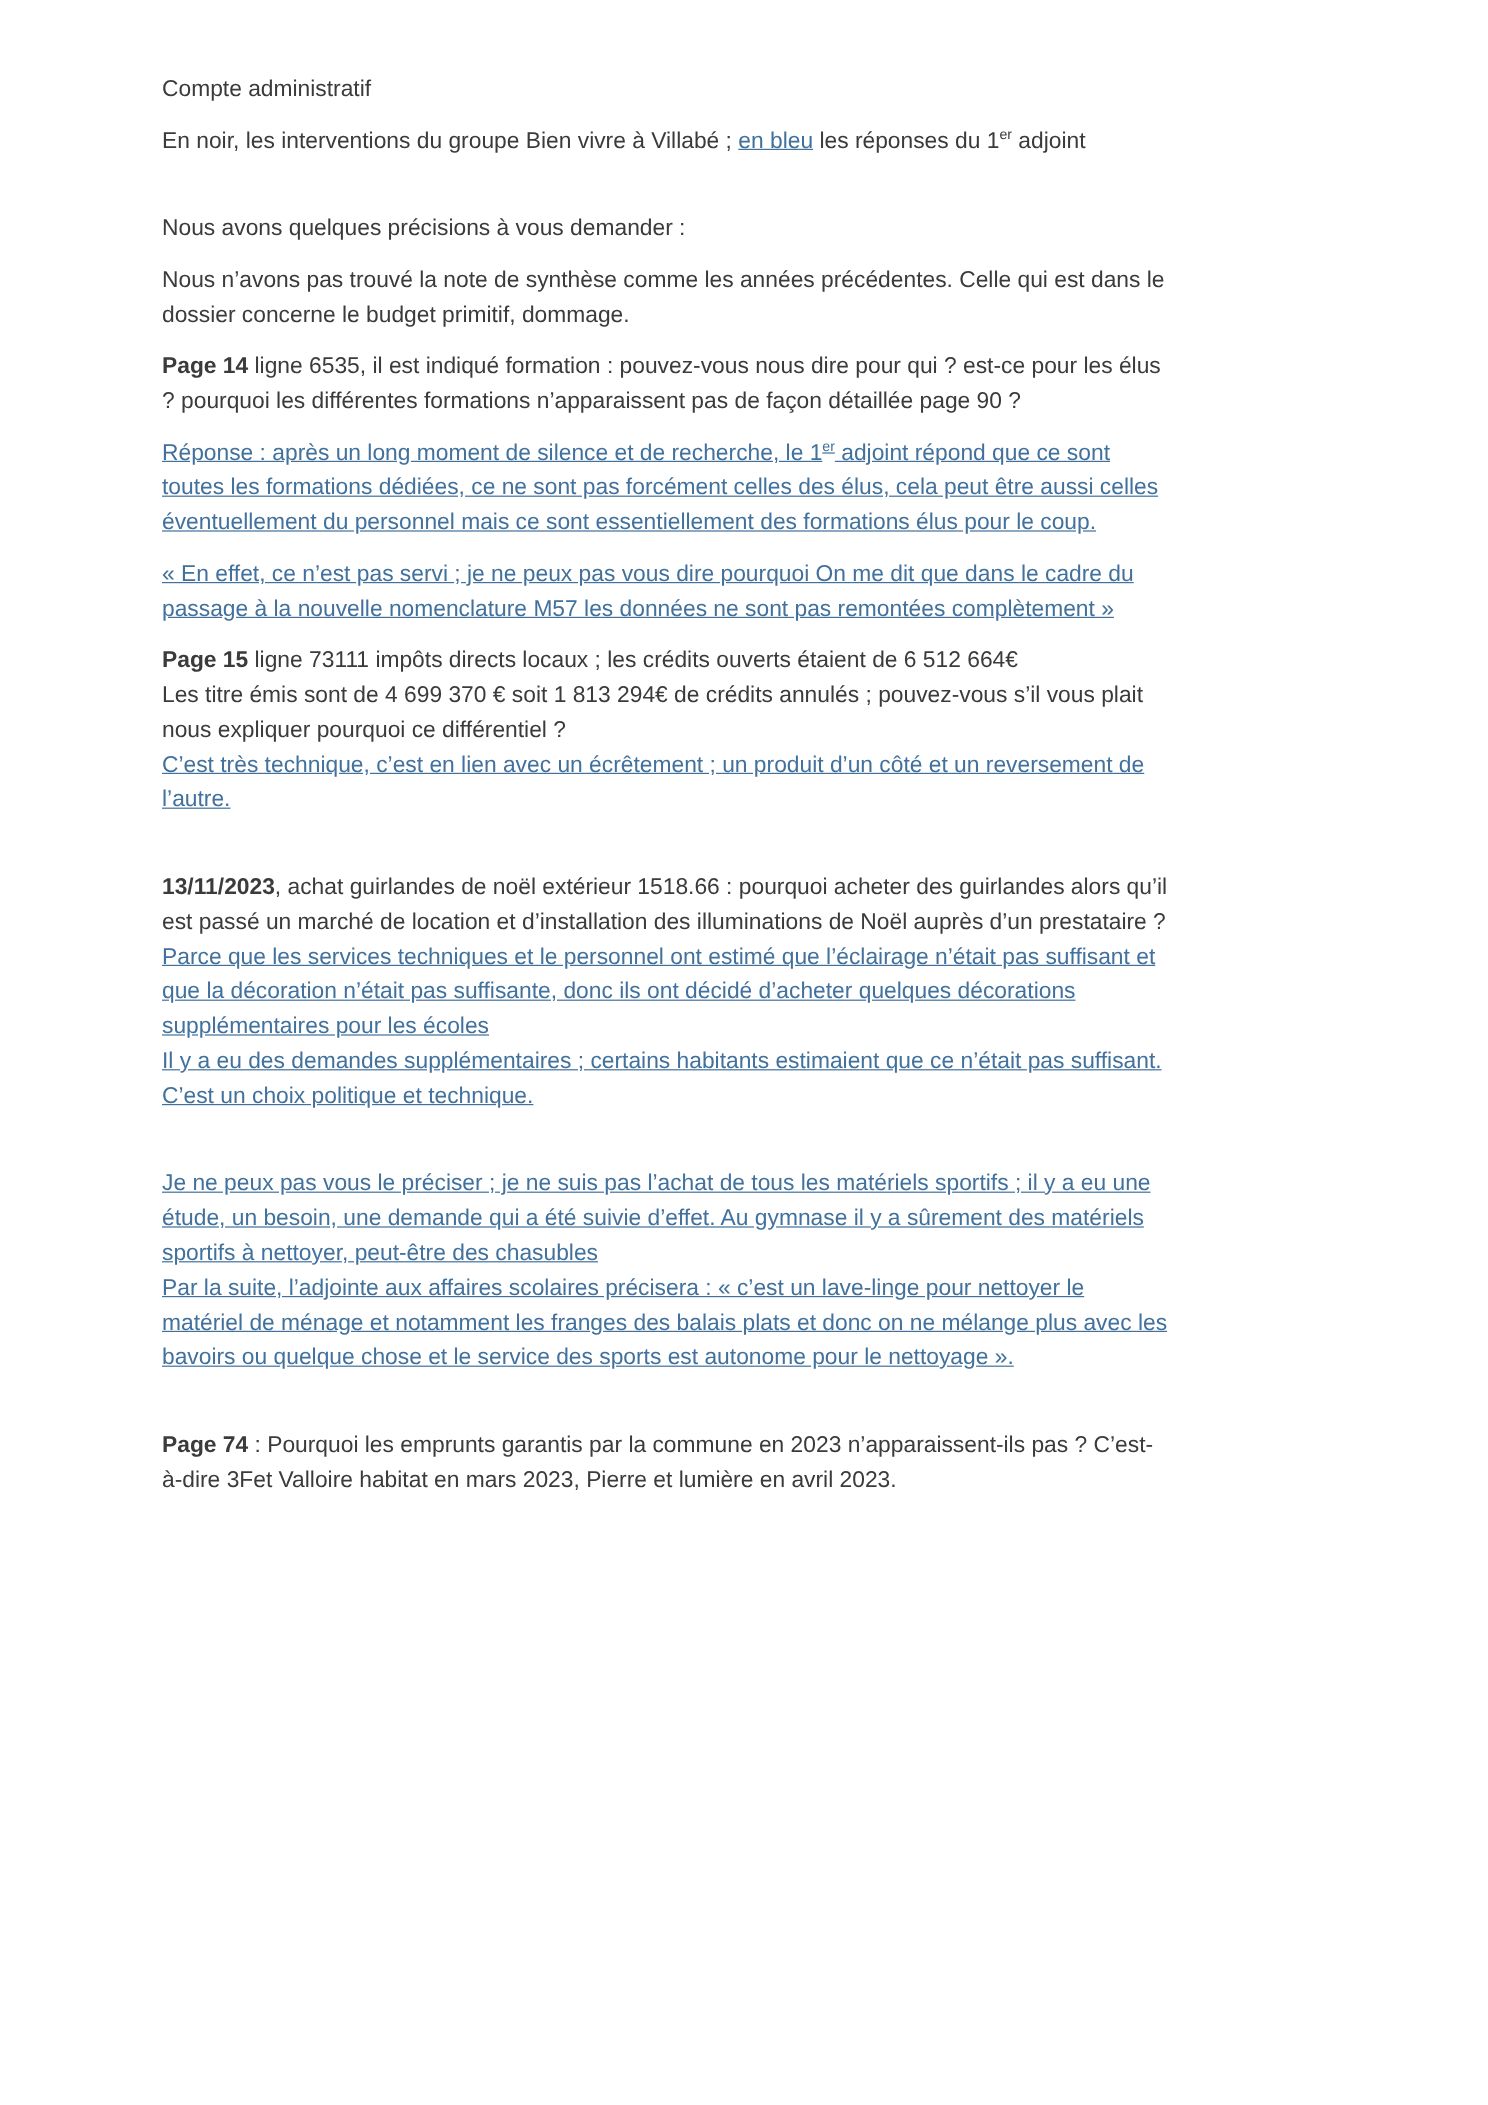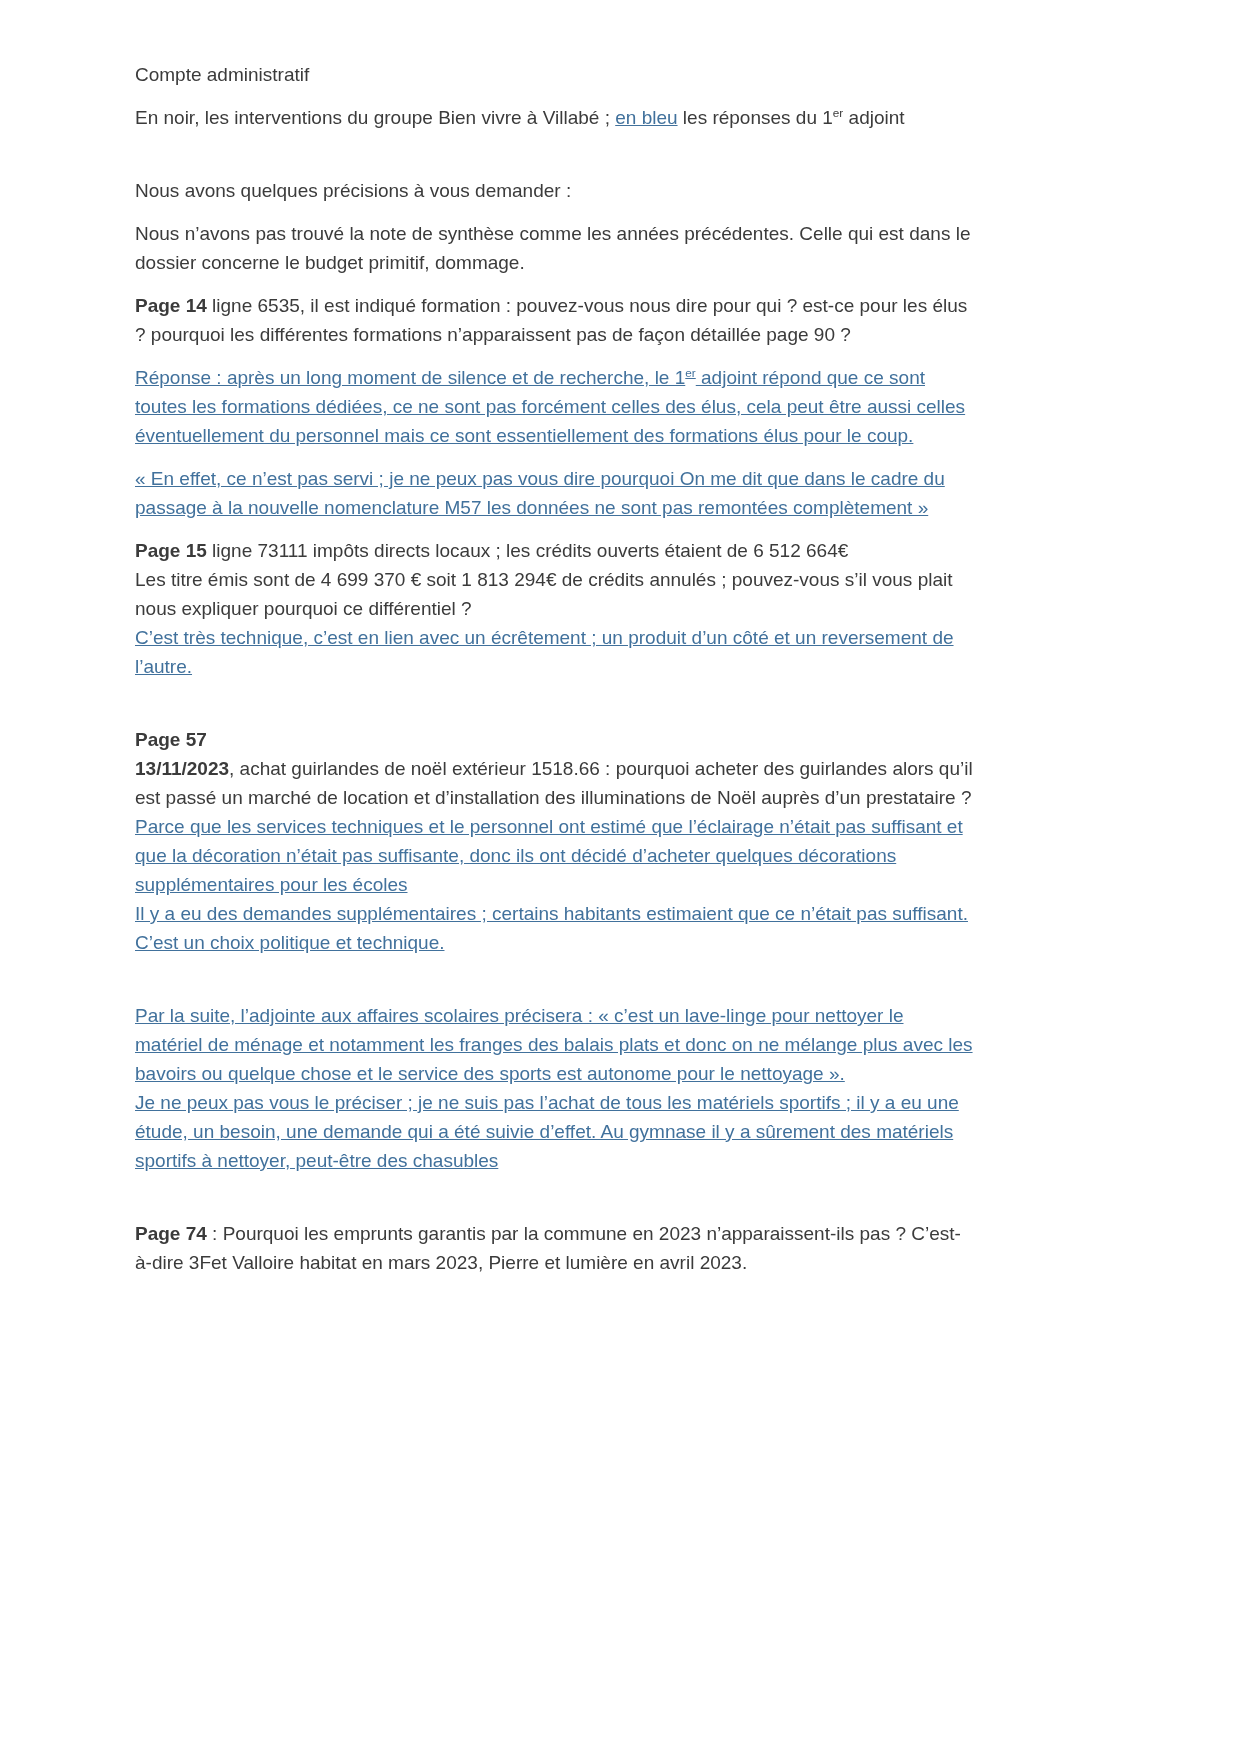--- a/index.html
+++ b/index.html
@@ -63,26 +63,25 @@
         <p><span class="blue">Réponse : après un long moment de silence et de recherche, le 1</span><sup class="blue">er</sup><span class="blue"> adjoint répond que ce sont toutes les formations dédiées, ce ne sont pas forcément celles des élus, cela peut être aussi celles éventuellement du personnel mais ce sont essentiellement des formations élus pour le coup.</span></p>
       </div>
       <div class="block">
         <p><span class="blue">« En effet, ce n’est pas servi ; je ne peux pas vous dire pourquoi On me dit que dans le cadre du passage à la nouvelle nomenclature M57 les données ne sont pas remontées complètement »</span></p>
       </div>
       <div class="block block-large">
         <p><span class="bold">Page 15</span><span> ligne 73111 impôts directs locaux ; les crédits ouverts étaient de 6 512 664€</span><br><span>Les titre émis sont de 4 699 370 € soit 1 813 294€ de crédits annulés ; pouvez-vous s’il vous plait nous expliquer pourquoi ce différentiel ?</span></p>
         <p><span class="blue">C’est très technique, c’est en lien avec un écrêtement ; un produit d’un côté et un reversement de l’autre.</span></p>
       </div>
       <div class="block block-large">
-        <p><span class="bold">Page 57</span></p>
         <p><span class="bold">13/11/2023</span><span>, achat guirlandes de noël extérieur 1518.66 : pourquoi acheter des guirlandes alors qu’il est passé un marché de location et d’installation des illuminations de Noël auprès d’un prestataire ?</span></p>
         <p><span class="blue">Parce que les services techniques et le personnel ont estimé que l’éclairage n’était pas suffisant et que la décoration n’était pas suffisante, donc ils ont décidé d’acheter quelques décorations supplémentaires pour les écoles</span></p>
         <p><span class="blue">Il y a eu des demandes supplémentaires ; certains habitants estimaient que ce n’était pas suffisant. C’est un choix politique et technique.</span></p>
       </div>
       <div class="block block-large">
+        <p><span class="blue">Je ne peux pas vous le préciser ; je ne suis pas l’achat de tous les matériels sportifs ; il y a eu une étude, un besoin, une demande qui a été suivie d’effet. Au gymnase il y a sûrement des matériels sportifs à nettoyer, peut-être des chasubles</span></p>
         <p><span class="blue">Par la suite, l’adjointe aux affaires scolaires précisera : « c’est un lave-linge pour nettoyer le matériel de ménage et notamment les franges des balais plats et donc on ne mélange plus avec les bavoirs ou quelque chose et le service des sports est autonome pour le nettoyage ».</span></p>
-        <p><span class="blue">Je ne peux pas vous le préciser ; je ne suis pas l’achat de tous les matériels sportifs ; il y a eu une étude, un besoin, une demande qui a été suivie d’effet. Au gymnase il y a sûrement des matériels sportifs à nettoyer, peut-être des chasubles</span></p>
       </div>
       <div class="block">
         <p><span class="bold">Page 74</span><span> : Pourquoi les emprunts garantis par la commune en 2023 n’apparaissent-ils pas ? C’est-à-dire 3Fet Valloire habitat en mars 2023, Pierre et lumière en avril 2023.</span></p>
       </div>
     </div>
 </div>
 
 </body></html>

